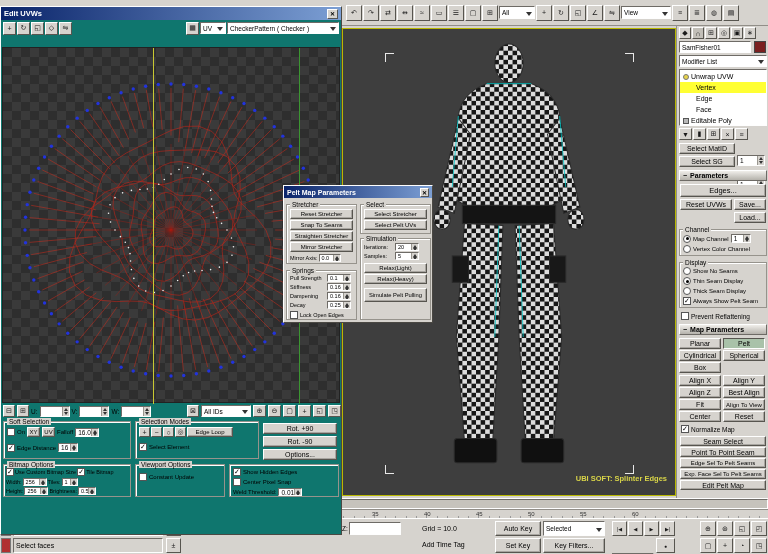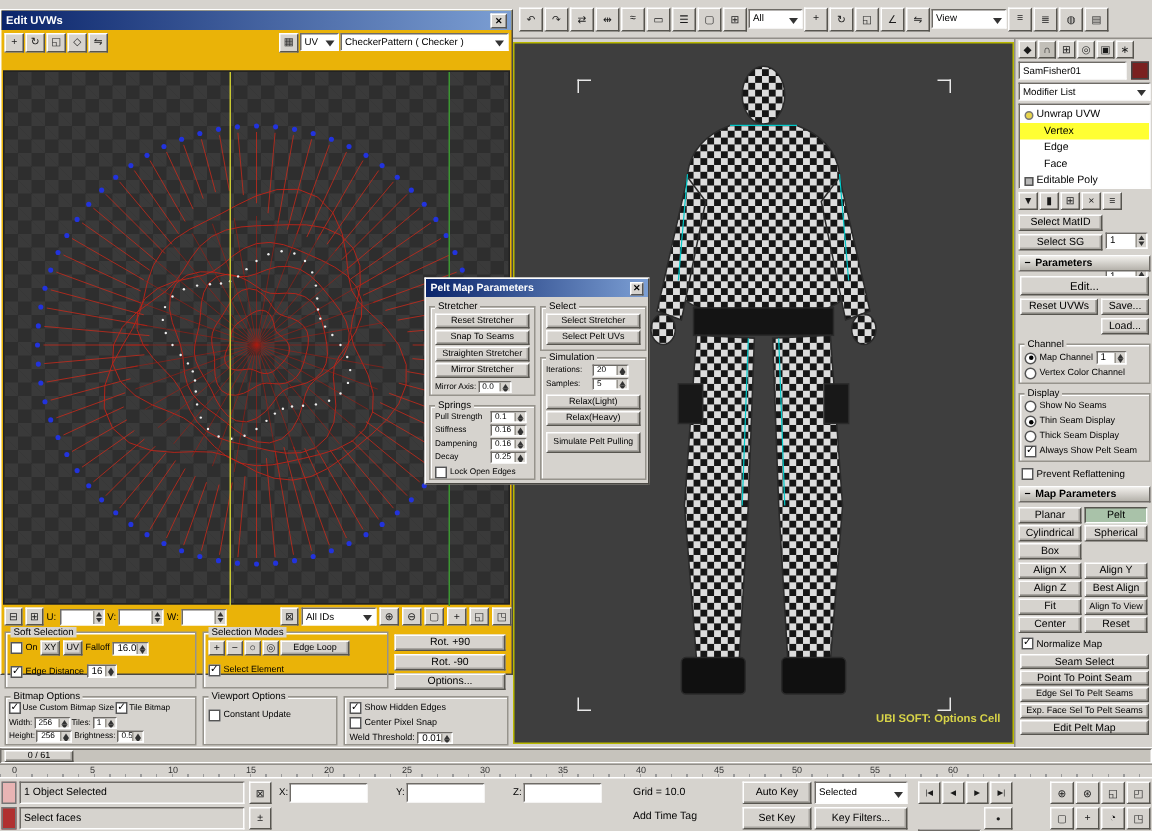--- a/index.html
+++ b/index.html
@@ -99,21 +99,21 @@
           <path d="M150,78 L156,148"></path>
           <path d="M78,46 L122,46"></path>
           <path d="M90,186 L86,296"></path>
           <path d="M110,186 L114,296"></path>
       </g>
     </svg>
     <div class="bracket" style="left:42px;top:24px;border-left:1px solid #e8e8e8;border-top:1px solid #e8e8e8"></div>
     <div class="bracket" style="left:282px;top:24px;border-right:1px solid #e8e8e8;border-top:1px solid #e8e8e8"></div>
     <div class="bracket" style="left:42px;top:436px;border-left:1px solid #e8e8e8;border-bottom:1px solid #e8e8e8"></div>
     <div class="bracket" style="left:282px;top:436px;border-right:1px solid #e8e8e8;border-bottom:1px solid #e8e8e8"></div>
-    <div style="position:absolute;right:8px;bottom:12px;color:#d8d448;font-size:7.5px;font-weight:bold">UBI SOFT: Options Cell</div>
+    <div style="position:absolute;right:8px;bottom:12px;color:#d8d448;font-size:7.5px;font-weight:bold">UBI SOFT: Splinter Edges</div>
   </div>
 
   <div class="abs" style="left:676px;top:26px;width:92px;height:472px;border-left:1px solid #918e88">
     <div class="ic abs" style="left:2px;top:1px;width:12px;height:12px">◆</div>
     <div class="ic abs" style="left:15px;top:1px;width:12px;height:12px;background:#c2bfb8">∩</div>
     <div class="ic abs" style="left:28px;top:1px;width:12px;height:12px">⊞</div>
     <div class="ic abs" style="left:41px;top:1px;width:12px;height:12px">◎</div>
     <div class="ic abs" style="left:54px;top:1px;width:12px;height:12px">▣</div>
     <div class="ic abs" style="left:67px;top:1px;width:12px;height:12px">∗</div>
     <div class="fld abs" style="left:2px;top:15px;width:72px;height:12px">SamFisher01</div>
@@ -157,21 +157,21 @@
     <div class="fld sp abs" style="left:60px;top:130px;width:28px;height:11px">
         <span>1</span>
         <i>
           <b class="u"></b>
           <b class="d"></b>
         </i>
       </div>
     <div class="rh abs" style="left:2px;top:144px;width:88px;height:11px">
         <span>Parameters</span>
       </div>
-    <div class="btn abs" style="left:3px;top:158px;width:86px;height:13px;font-size:7.5px">Edit...</div>
+    <div class="btn abs" style="left:3px;top:158px;width:86px;height:13px;font-size:7.5px">Edges...</div>
     <div class="btn abs" style="left:3px;top:173px;width:52px;height:11px">Reset UVWs</div>
     <div class="btn abs" style="left:57px;top:173px;width:32px;height:11px">Save...</div>
     <div class="btn abs" style="left:57px;top:186px;width:32px;height:11px">Load...</div>
     <div class="grp" style="left:2px;top:203px;width:88px;height:27px">
       <span class="gt">Channel</span>
       <div class="row abs" style="left:3px;top:4px">
           <span class="rad on"></span>
           <span class="lbl" style="font-size:6px">Map Channel</span>
           <span class="fld sp" style="width:20px;height:9px">
             <span>1</span>
@@ -229,21 +229,21 @@
         <span class="cb ck"></span>
         <span class="lbl">Normalize Map</span>
       </div>
     <div class="btn abs" style="left:3px;top:410px;width:86px;height:10px">Seam Select</div>
     <div class="btn abs" style="left:3px;top:421px;width:86px;height:10px">Point To Point Seam</div>
     <div class="btn abs" style="left:3px;top:432px;width:86px;height:10px;font-size:6px">Edge Sel To Pelt Seams</div>
     <div class="btn abs" style="left:3px;top:443px;width:86px;height:10px;font-size:6px">Exp. Face Sel To Pelt Seams</div>
     <div class="btn abs" style="left:3px;top:454px;width:86px;height:10px">Edit Pelt Map</div>
   </div>
 
-  <div class="abs" style="left:0;top:6px;width:342px;height:444px;background:#eab308;border:1px solid;border-color:#fefefe #4a4843 #4a4843 #fefefe;z-index:5">
+  <div class="abs" style="left:0;top:6px;width:342px;height:529px;background:#0f766e;border:1px solid;border-color:#fefefe #4a4843 #4a4843 #fefefe;z-index:5">
     <div class="tb" style="height:13px">
       <span>Edit UVWs</span>
       <span class="x">✕</span>
     </div>
     <div class="row" style="height:16px;padding:0 2px;gap:1px">
       <div class="ic" style="width:13px;height:13px">+</div>
       <div class="ic" style="width:13px;height:13px">↻</div>
       <div class="ic" style="width:13px;height:13px">◱</div>
       <div class="ic" style="width:13px;height:13px">◇</div>
       <div class="ic" style="width:13px;height:13px">⇋</div>

